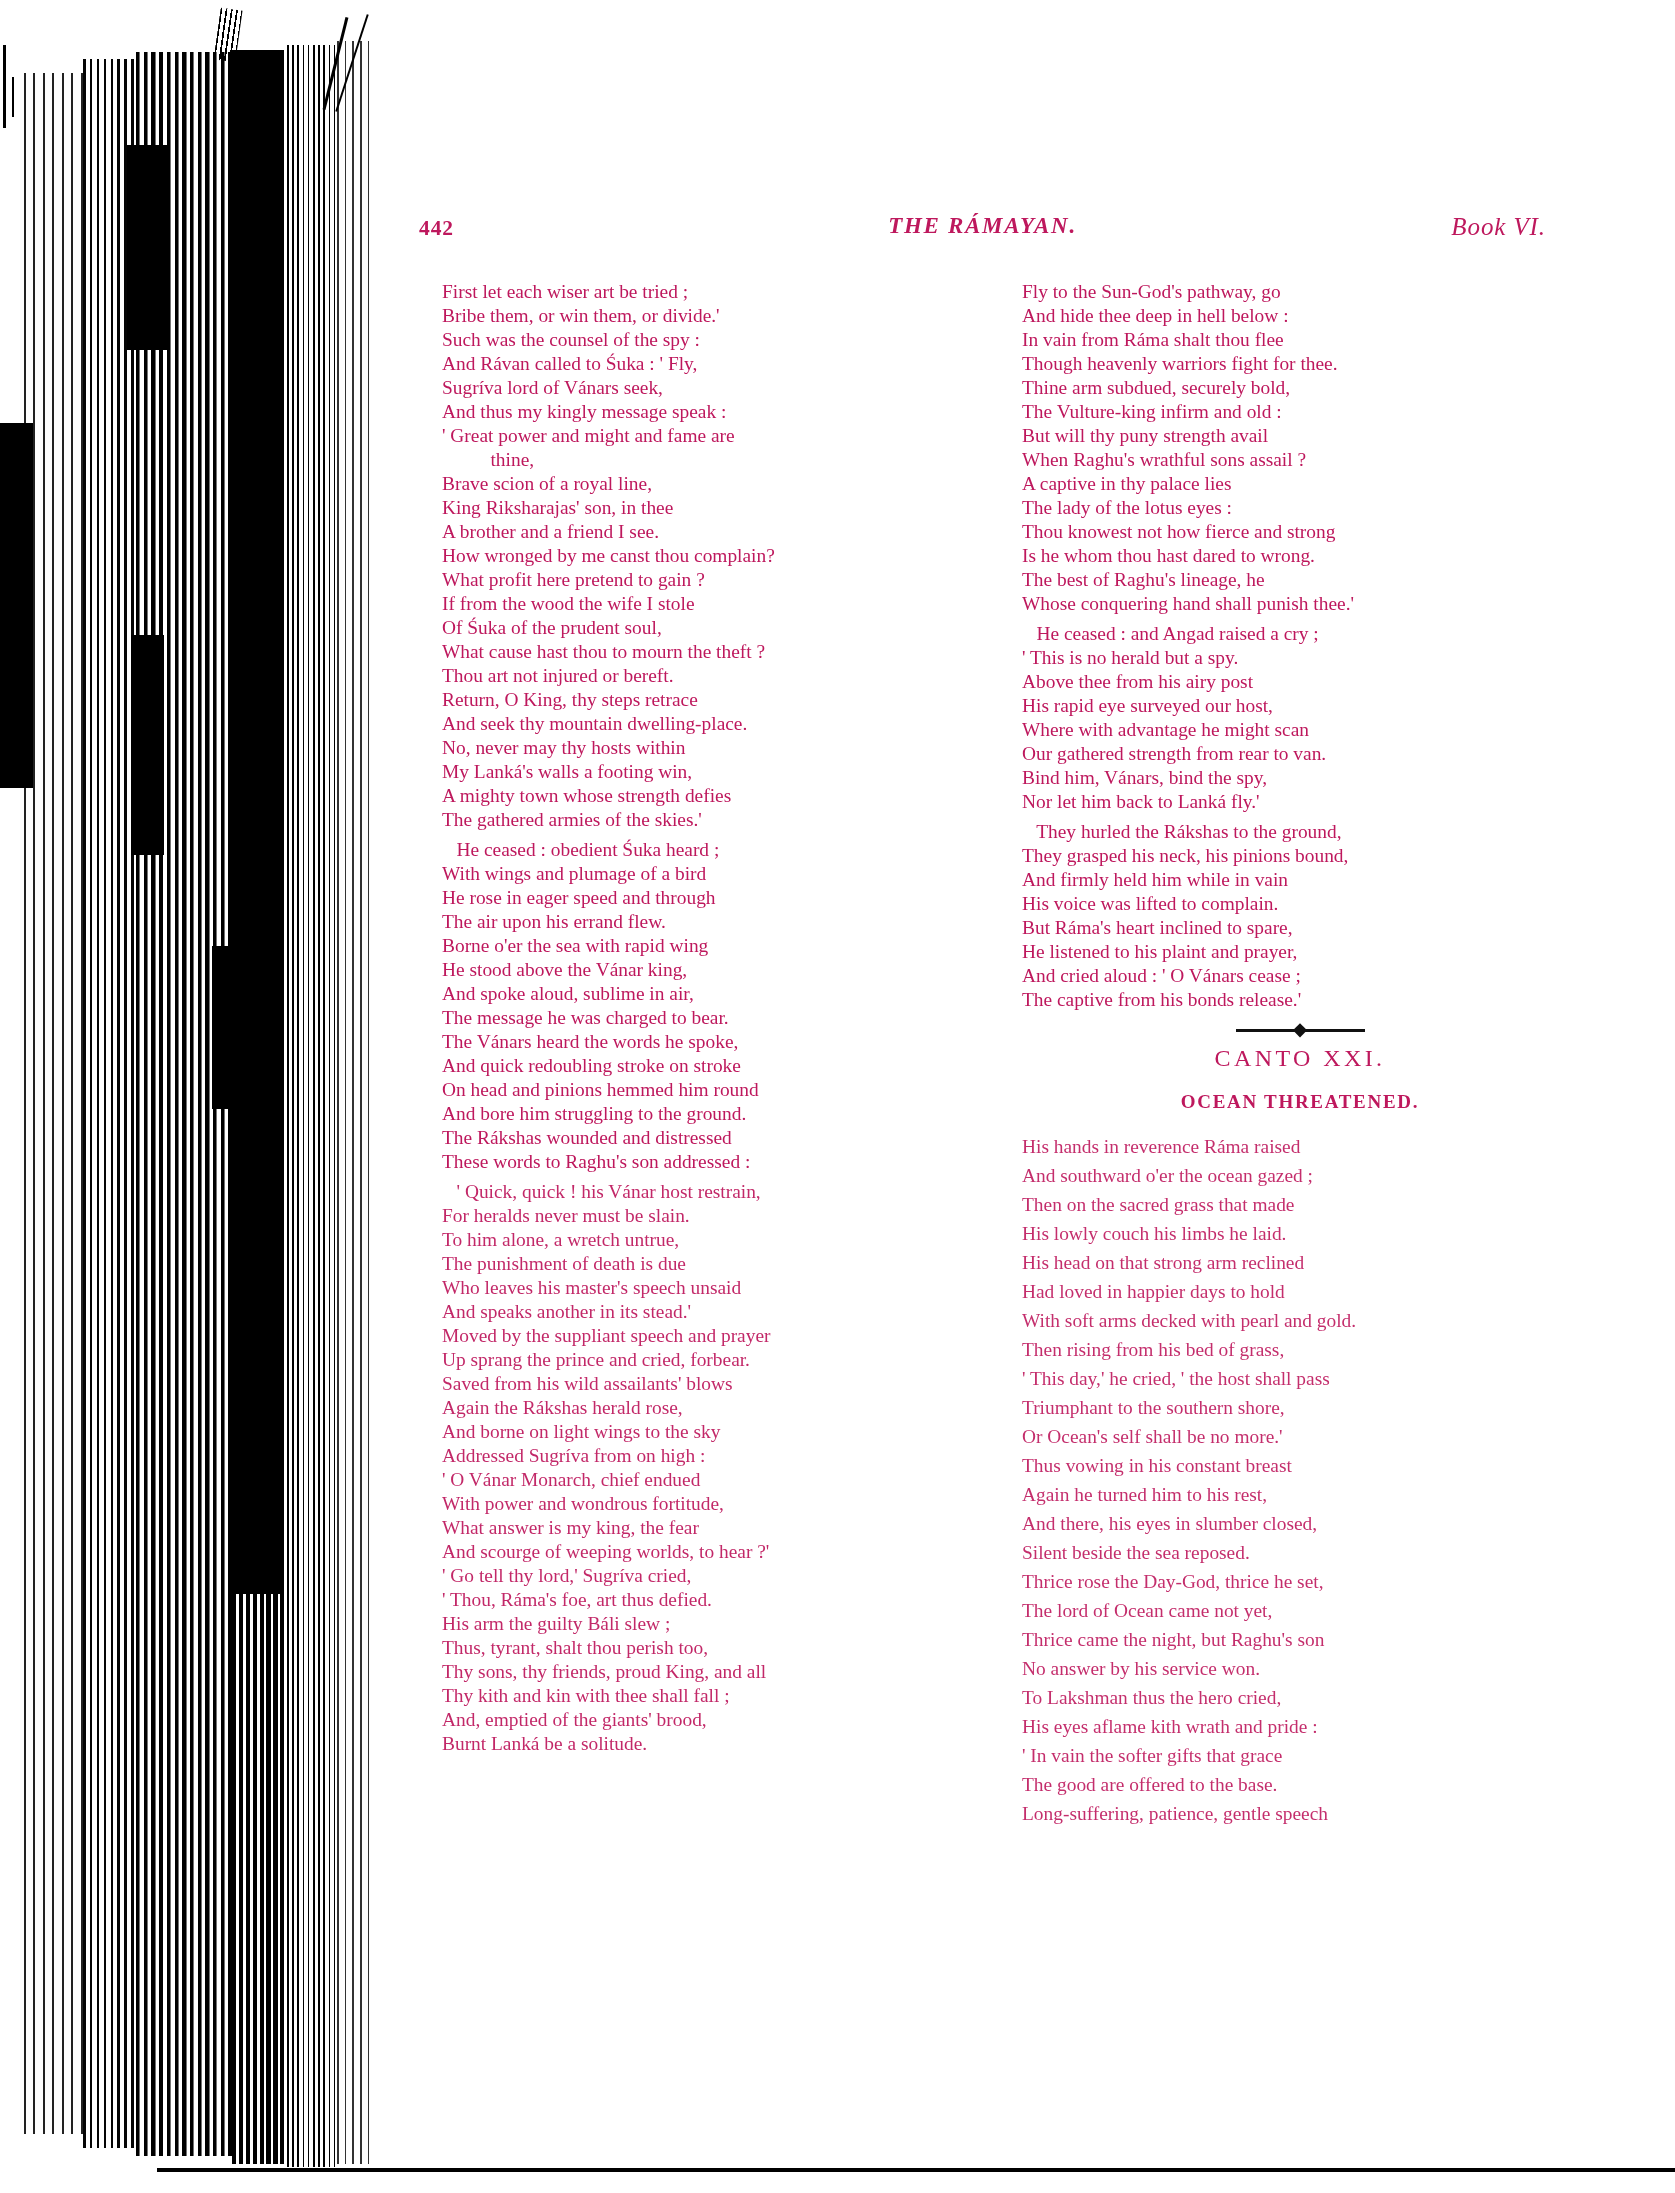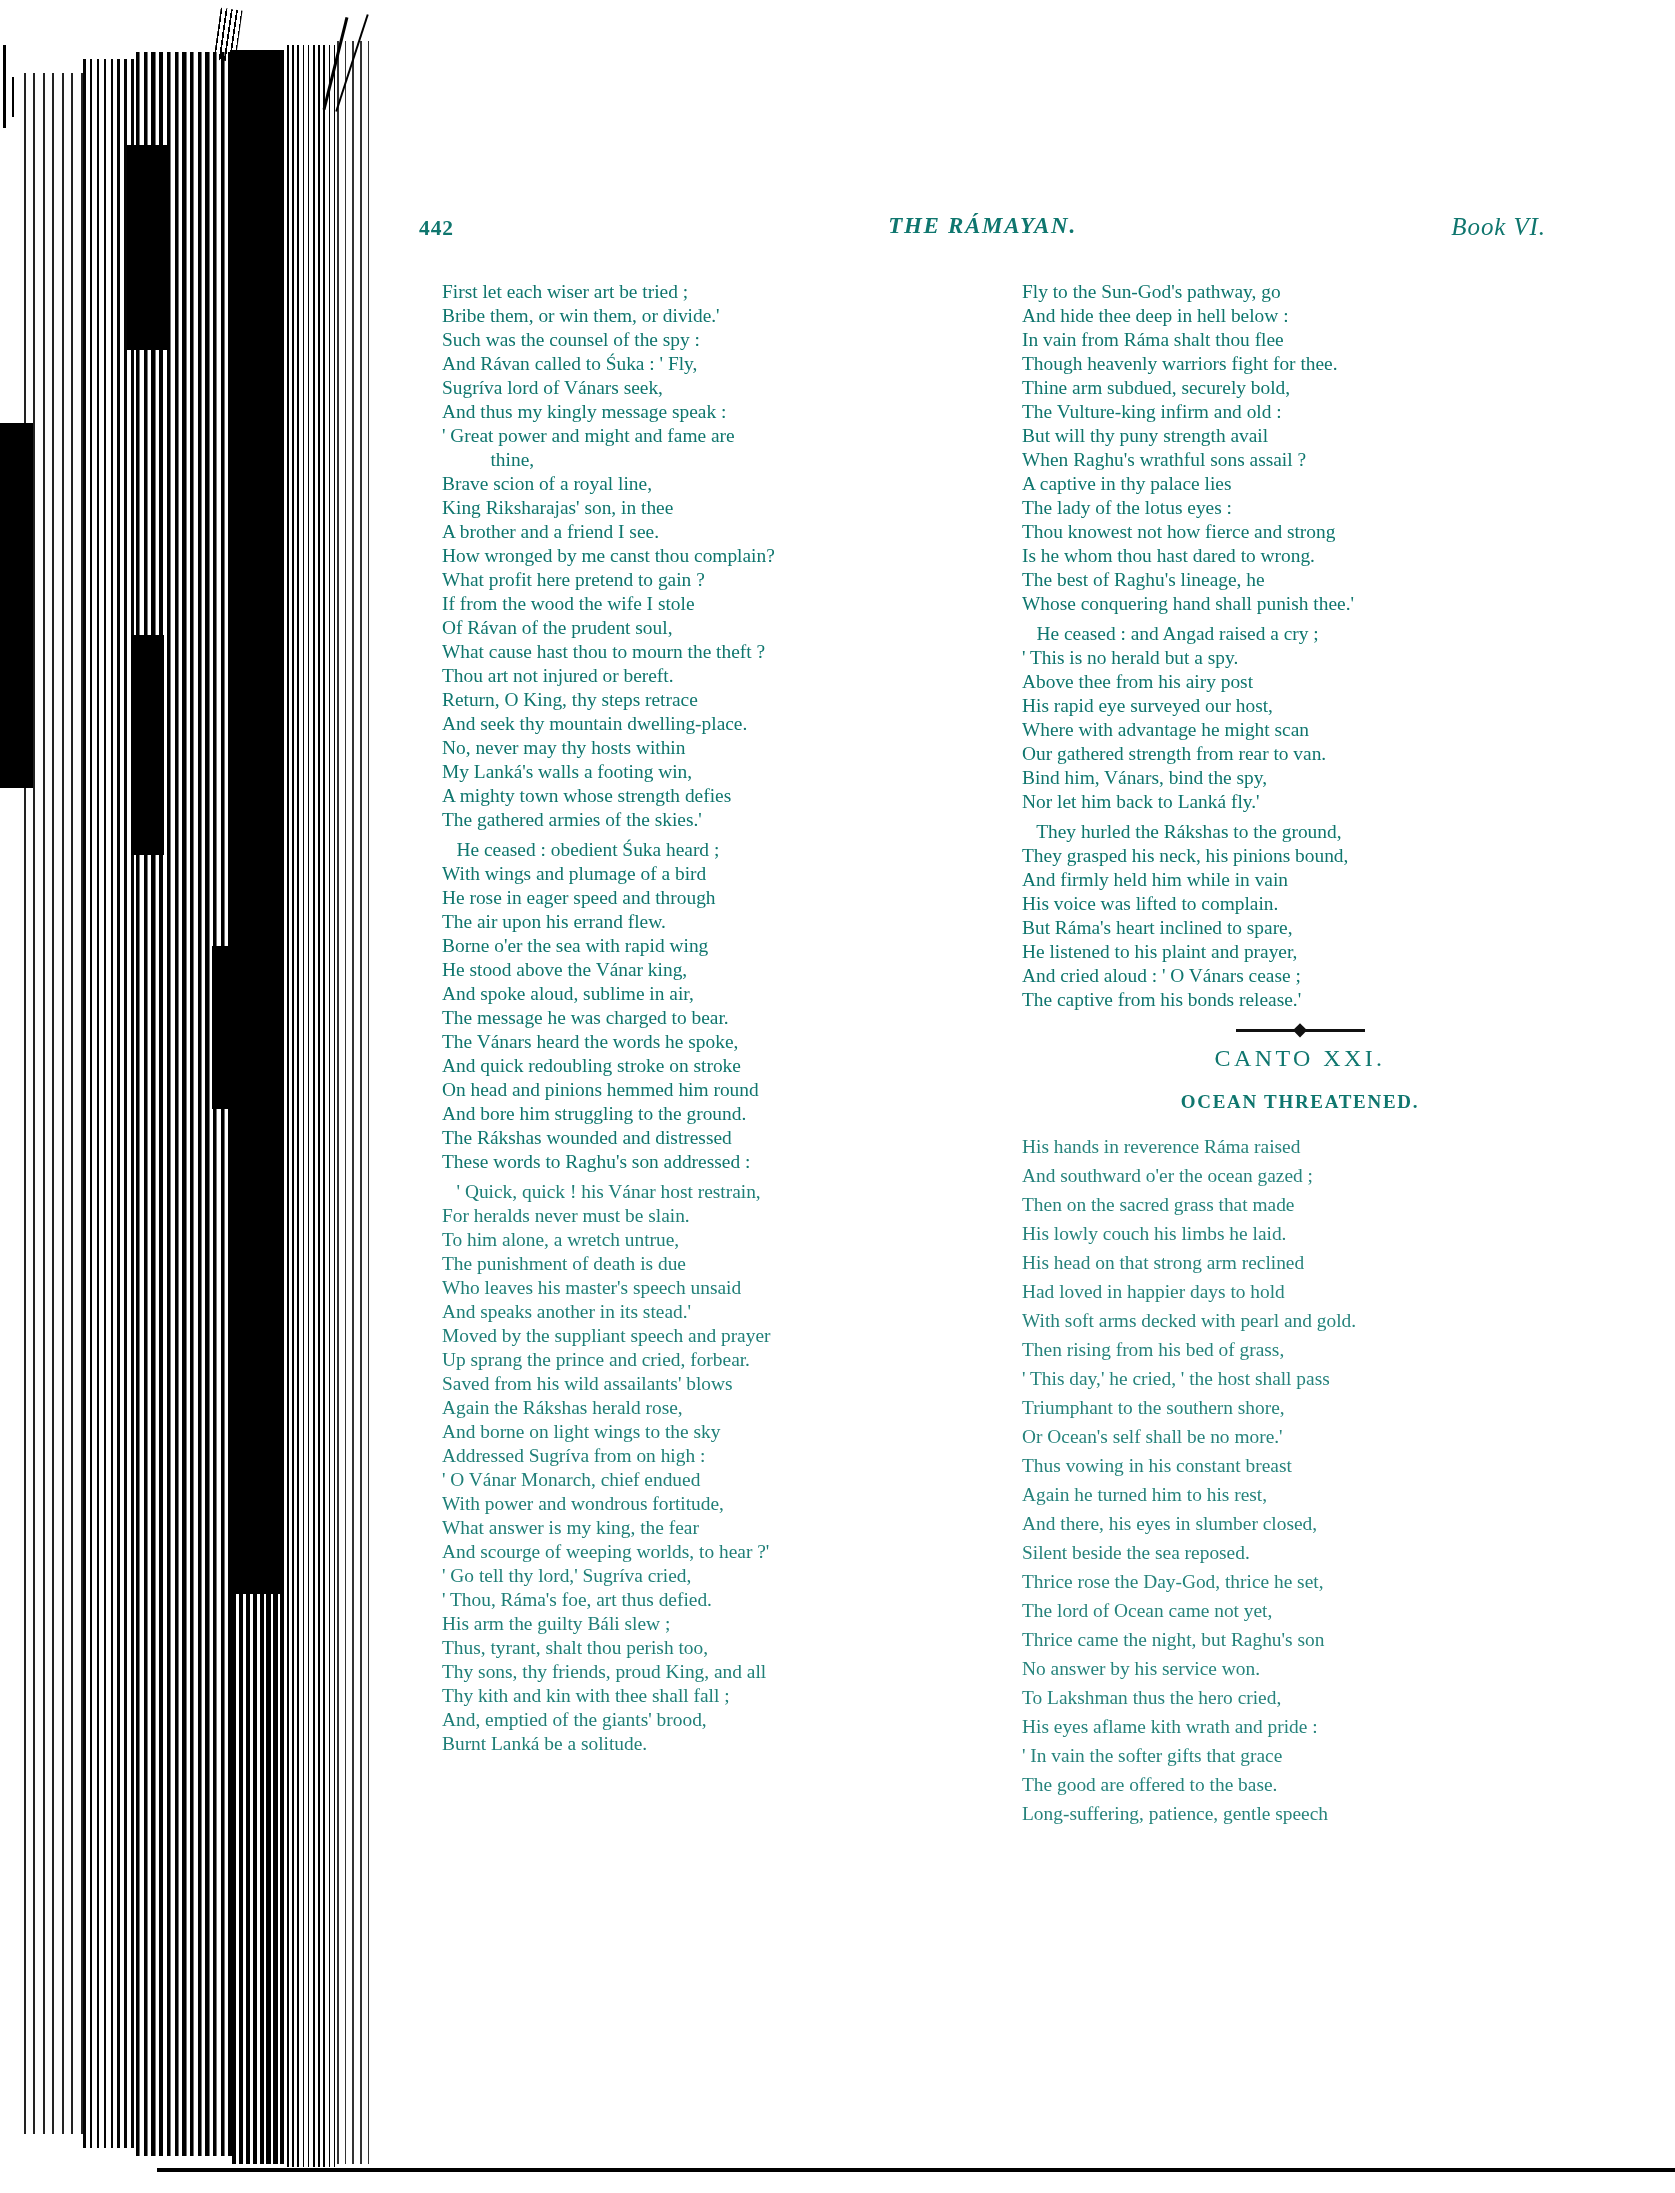--- a/index.html
+++ b/index.html
@@ -2,21 +2,21 @@
 <html style="font-size:13.8px"><head>
 <meta charset="utf-8">
 <style>
   html, body { margin:0; padding:0; background:#ffffff; }
   .page {
     position:relative;
     width:1675px; height:2194px;
     background:#ffffff;
     overflow:hidden;
     font-family:"Liberation Serif", serif;
-    color:#0f766e;
+    color:#be185d;
   }
 
   
   .artifact { position:absolute; inset:0; pointer-events:none; }
   .artifact > div { position:absolute; }
   .s1 { left:24px;  top:73px;  width:59px;  height:2061px; background:repeating-linear-gradient(90deg, rgba(10,10,10,.9) 0 1.7px, transparent 1.7px 9.5px); }
   .s2 { left:83px;  top:59px;  width:53px;  height:2089px; background:repeating-linear-gradient(90deg, #050505 0 2.6px, transparent 2.6px 6.9px); }
   .s3 { left:136px; top:52px;  width:96px; height:2104px; background:repeating-linear-gradient(90deg, #000 0 3.4px, rgba(0,0,0,.55) 3.4px 4.3px, transparent 4.3px 7.7px); }
   .s4 { left:232px; top:50px;  width:52px;  height:1544px; background:#000; }
   .s5 { left:232px; top:1594px;width:52px;  height:570px;  background:repeating-linear-gradient(90deg, #000 0 4.3px, transparent 4.3px 6.9px); }
@@ -99,21 +99,21 @@
           <div class="line">Sugríva lord of Vánars seek,</div>
           <div class="line">And thus my kingly message speak :</div>
           <div class="line">' Great power and might and fame are</div>
           <div class="line">          thine,</div>
           <div class="line">Brave scion of a royal line,</div>
           <div class="line">King Riksharajas' son, in thee</div>
           <div class="line">A brother and a friend I see.</div>
           <div class="line">How wronged by me canst thou complain?</div>
           <div class="line">What profit here pretend to gain ?</div>
           <div class="line">If from the wood the wife I stole</div>
-          <div class="line">Of Rávan of the prudent soul,</div>
+          <div class="line">Of Śuka of the prudent soul,</div>
           <div class="line">What cause hast thou to mourn the theft ?</div>
           <div class="line">Thou art not injured or bereft.</div>
           <div class="line">Return, O King, thy steps retrace</div>
           <div class="line">And seek thy mountain dwelling-place.</div>
           <div class="line">No, never may thy hosts within</div>
           <div class="line">My Lanká's walls a footing win,</div>
           <div class="line">A mighty town whose strength defies</div>
           <div class="line">The gathered armies of the skies.'</div>
         </div>
         <div class="stanza">

